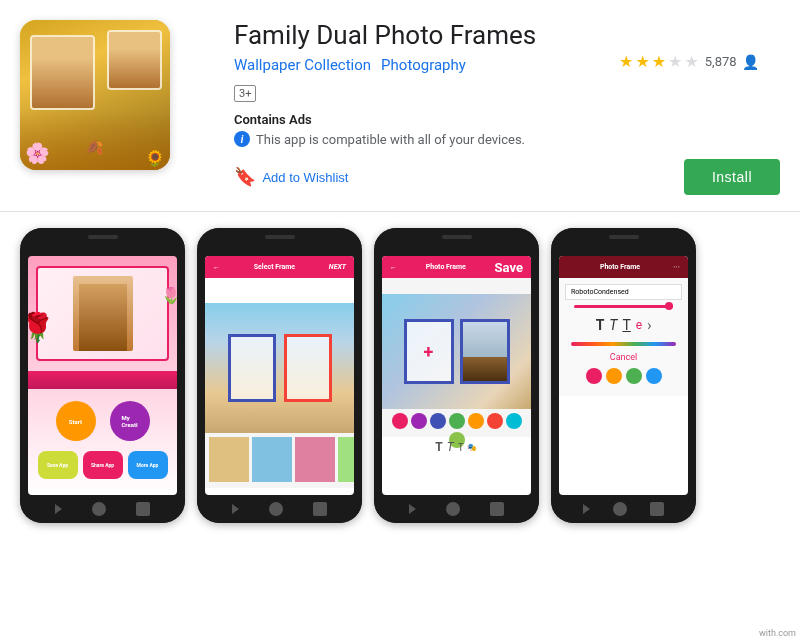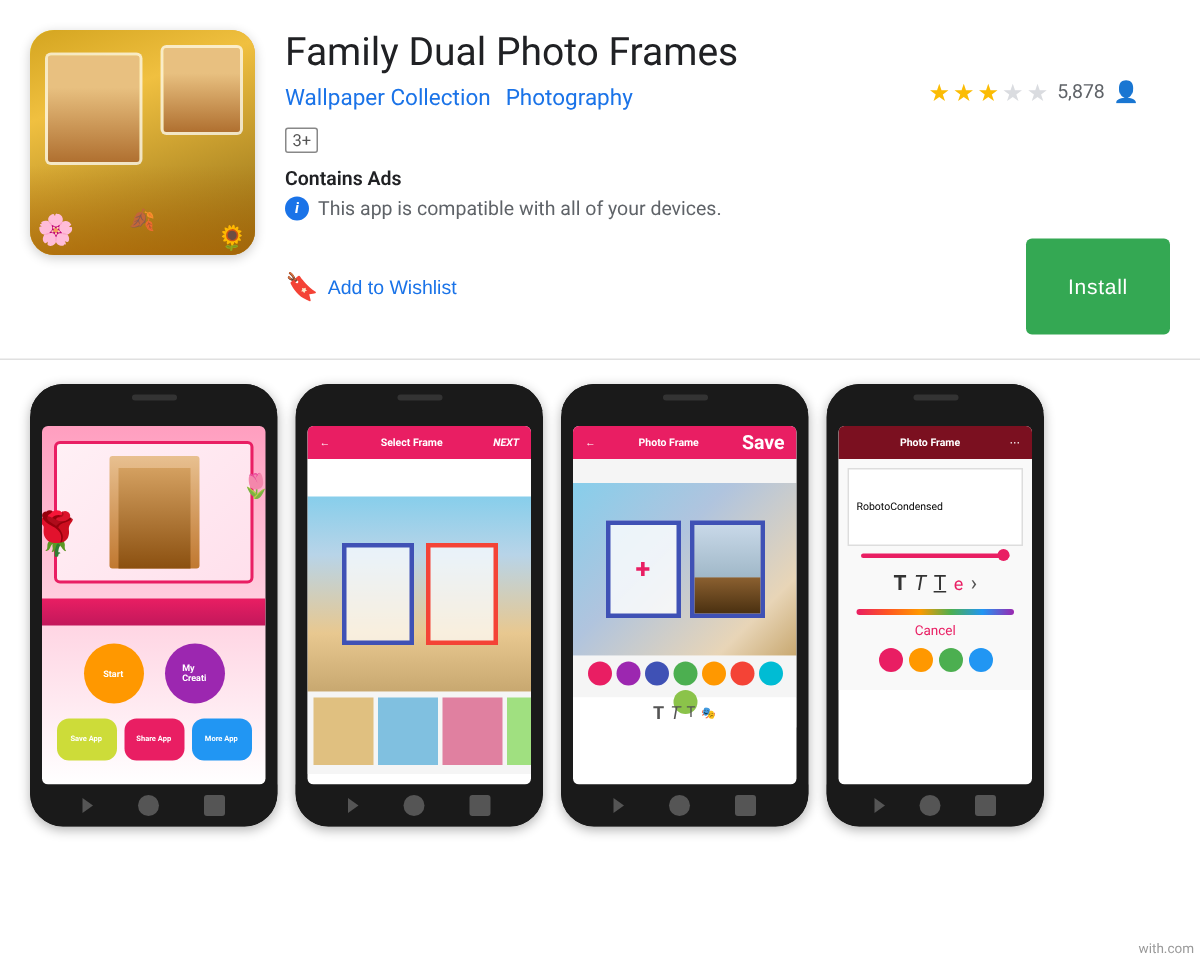--- a/index.html
+++ b/index.html
@@ -210,30 +210,31 @@
     .bookmark-icon {
       font-size: 18px;
       color: #1a73e8;
     }
 
     .install-btn {
       background: #34a853;
       color: white;
       border: none;
       border-radius: 4px;
-      padding: 24px 28px;
+      padding: 10px 28px;
       font-size: 14px;
       font-weight: 500;
       cursor: pointer;
       margin-left: auto;
       letter-spacing: 0.5px;
     }
 
     .info-area {
       position: relative;
+      margin-left: 44px;
     }
 
     
     .screenshots-section {
       padding: 16px 20px;
       display: flex;
       gap: 12px;
       overflow: hidden;
       background: #fff;
     }
@@ -584,21 +585,21 @@
       </div>
     <div class="phone-screen screen4">
       <div class="screen4-header" style="background:#7b1020;height:22px;display:flex;align-items:center;justify-content:space-between;padding:0 8px;">
         <span style="font-size:7px;color:white;"></span>
         <span style="font-size:7px;color:white;font-weight:bold;">Photo Frame</span>
         <span style="font-size:7px;color:white;">⋯</span>
       </div>
 
       <div style="background:#f9f9f9;flex:1;padding:6px;">
 
-        <div style="border:1px solid #ddd;padding:21px 5px;font-size:7px;margin-bottom:4px;background:#fff;">RobotoCondensed</div>
+        <div style="border:1px solid #ddd;padding:3px 5px;font-size:7px;margin-bottom:4px;background:#fff;">RobotoCondensed</div>
 
         <div style="height:3px;background:#e91e63;width:85%;margin:5px auto;border-radius:2px;position:relative;">
           <div style="width:8px;height:8px;background:#e91e63;border-radius:50%;position:absolute;right:0;top:-3px;"></div>
         </div>
 
         <div style="display:flex;gap:5px;align-items:center;justify-content:center;padding:4px 0;">
           <span style="font-size:14px;font-weight:bold;color:#333;">T</span>
           <span style="font-size:14px;font-style:italic;color:#333;">T</span>
           <span style="font-size:14px;text-decoration:underline;color:#333;">T</span>
           <span style="font-size:12px;color:#e91e63;">e</span>

